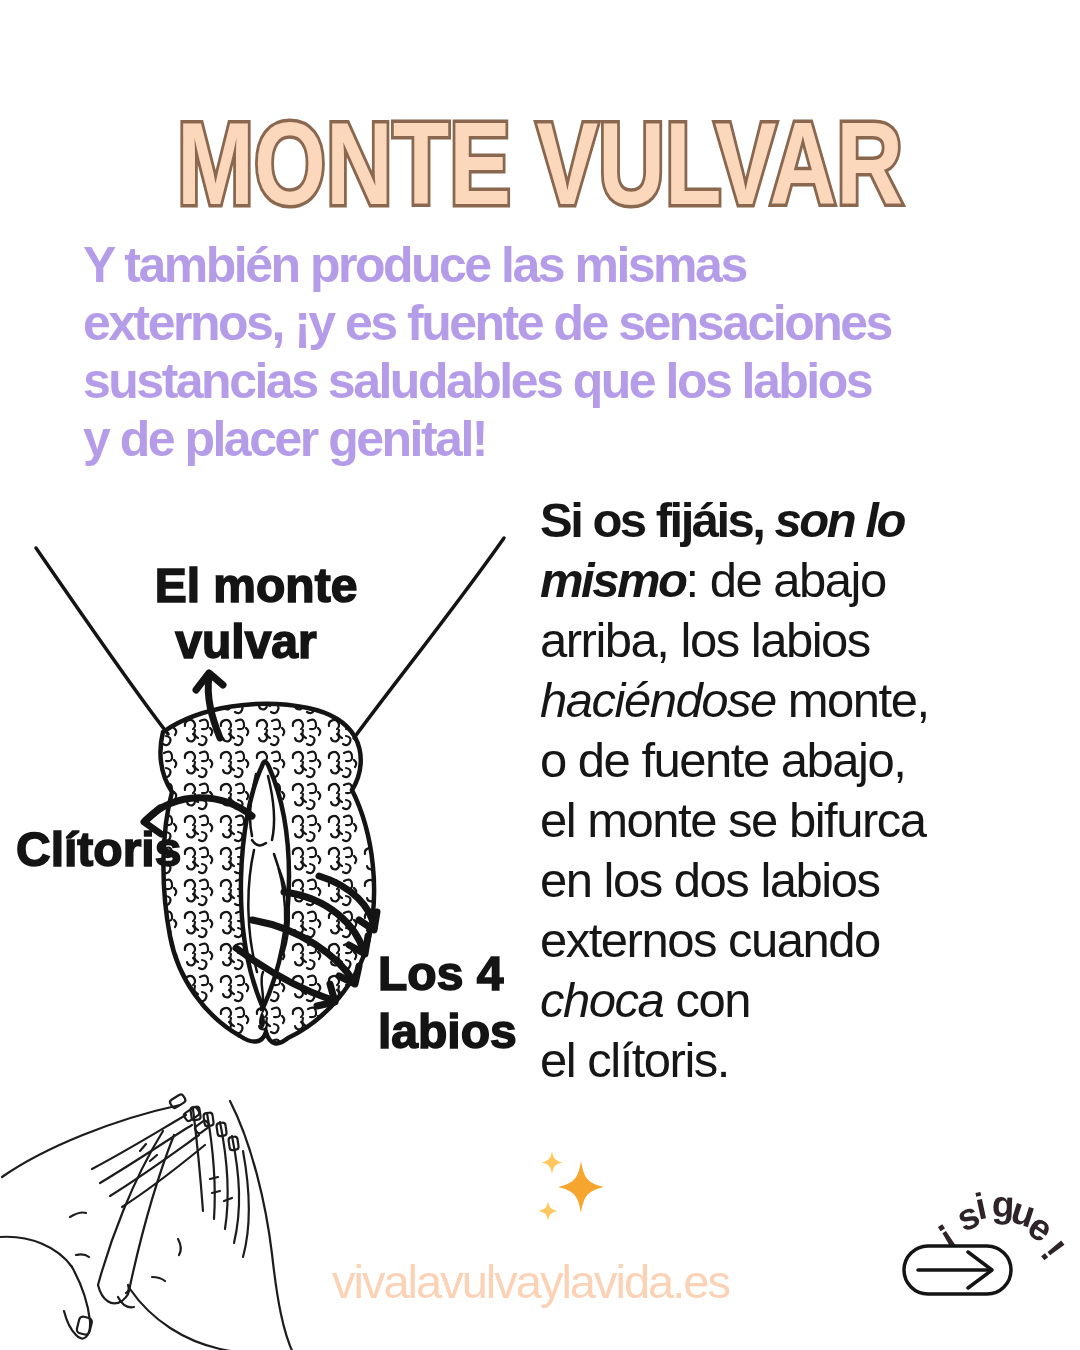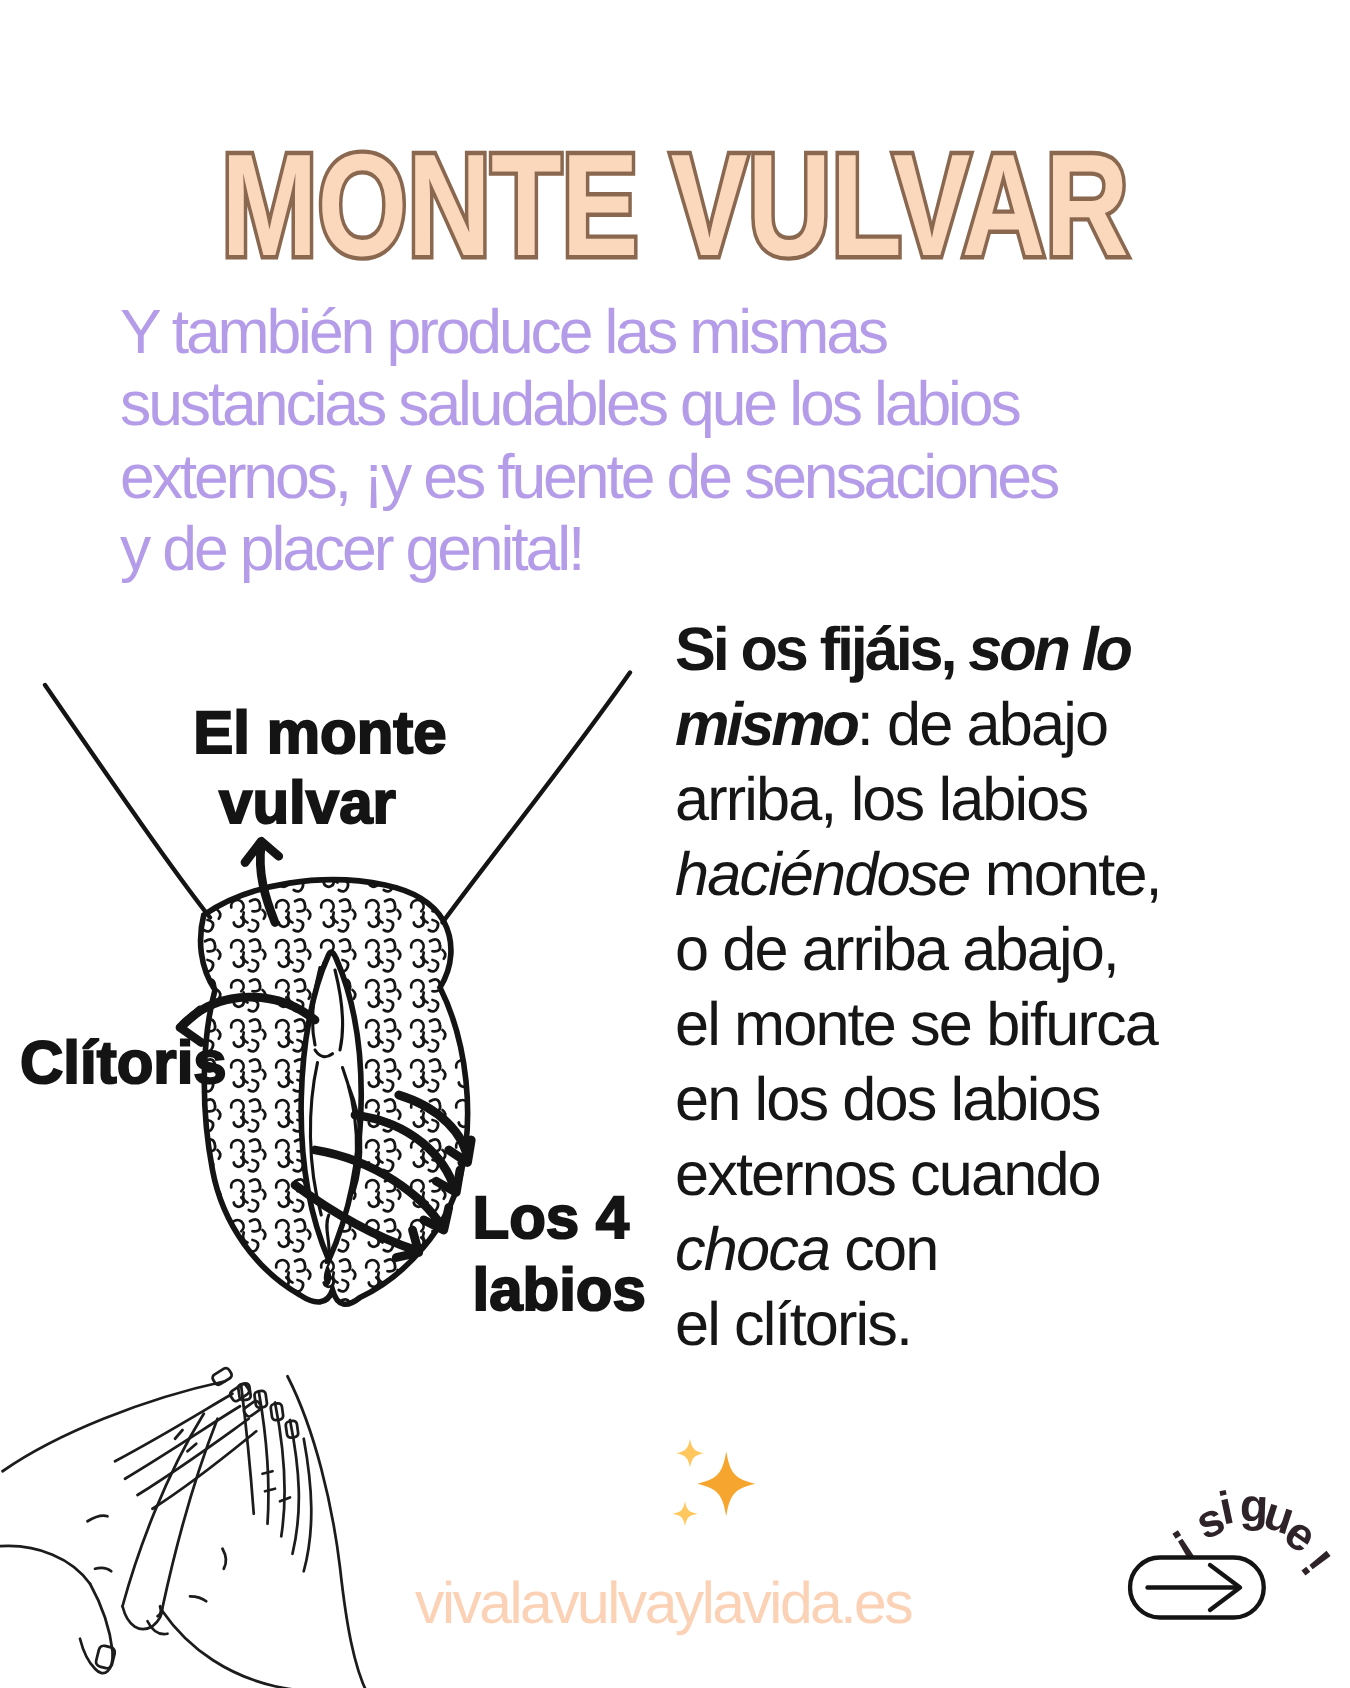--- a/index.html
+++ b/index.html
@@ -5,22 +5,22 @@
   html,body{margin:0;padding:0;background:#ffffff;}
   #canvas{
     position:relative;width:1080px;height:1350px;margin:4px auto;
     background:#ffffff;overflow:hidden;
     font-family:"Liberation Sans","DejaVu Sans",sans-serif;
   }
   .abs{position:absolute;}
 
   
   .intro{
-    left:96px;top:232px;width:980px;
-    color:#b59ce9;font-weight:normal;font-size:50px;line-height:58px;
+    left:83px;top:232px;width:980px;
+    color:#b59ce9;font-weight:bold;font-size:50px;line-height:58px;
     letter-spacing:-2.5px;white-space:nowrap;
   }
 
   
   .bodycol{
     left:540px;top:486px;width:540px;
     color:#161616;font-size:49px;line-height:60px;letter-spacing:-1.5px;
     white-space:nowrap;
   }
   .bodycol .b{font-weight:bold;letter-spacing:-2.5px;}
@@ -47,22 +47,22 @@
 <body>
 
 <div id="canvas">
 
   <svg class="abs" style="left:0;top:104px;" width="1080" height="115">
     <text x="540" y="96" text-anchor="middle" font-size="116" font-weight="bold" textLength="726" lengthAdjust="spacingAndGlyphs" paint-order="stroke" stroke="#8a6850" stroke-width="7" fill="#fbd7bc">MONTE VULVAR</text>
   </svg>
 
   <div class="abs intro">
     <div>Y también produce las mismas</div>
+    <div>externos, ¡y es fuente de sensaciones</div>
     <div>sustancias saludables que los labios</div>
-    <div>externos, ¡y es fuente de sensaciones</div>
     <div>y de placer genital!</div>
   </div>
 
   <svg class="abs" style="left:0;top:520px;" width="540" height="560" viewBox="0 0 540 560">
     <defs>
       <pattern id="hairPattern" width="36" height="32" patternUnits="userSpaceOnUse">
         <g fill="none" stroke="#151515" stroke-width="2.2" stroke-linecap="round">
           <path d="M5,10 a5,5 0 1 1 8,3"></path>
           <path d="M20,5 q7,-4 8,3 q1,6 -6,5"></path>
           <path d="M7,22 a4,4 0 1 0 6,-4"></path>
@@ -132,21 +132,21 @@
       <text x="378" y="466" font-size="48">Los 4</text>
       <text x="378" y="524" font-size="48">labios</text>
     </g>
   </svg>
 
   <div class="abs bodycol">
     <div><span class="b">Si os fijáis, </span><span class="bi">son lo</span></div>
     <div><span class="bi">mismo</span><span>: de abajo</span></div>
     <div>arriba, los labios</div>
     <div><span class="i">haciéndose</span><span> monte,</span></div>
-    <div>o de arriba abajo,</div>
+    <div>o de fuente abajo,</div>
     <div>el monte se bifurca</div>
     <div>en los dos labios</div>
     <div>externos cuando</div>
     <div><span class="i">choca</span><span> con</span></div>
     <div>el clítoris.</div>
   </div>
 
   <svg class="abs" style="left:534px;top:1145px;" width="90" height="85" viewBox="0 0 90 85">
     <path d="M47,12 C50,30 54,34 70,38 C54,42 50,46 47,64 C44,46 40,42 24,38 C40,34 44,30 47,12 Z" fill="#f6a62f"></path>
     <path d="M18,2 C19.5,10 21.5,12 29,13.5 C21.5,15 19.5,17 18,25 C16.5,17 14.5,15 7,13.5 C14.5,12 16.5,10 18,2 Z" fill="#ffc75d"></path>

